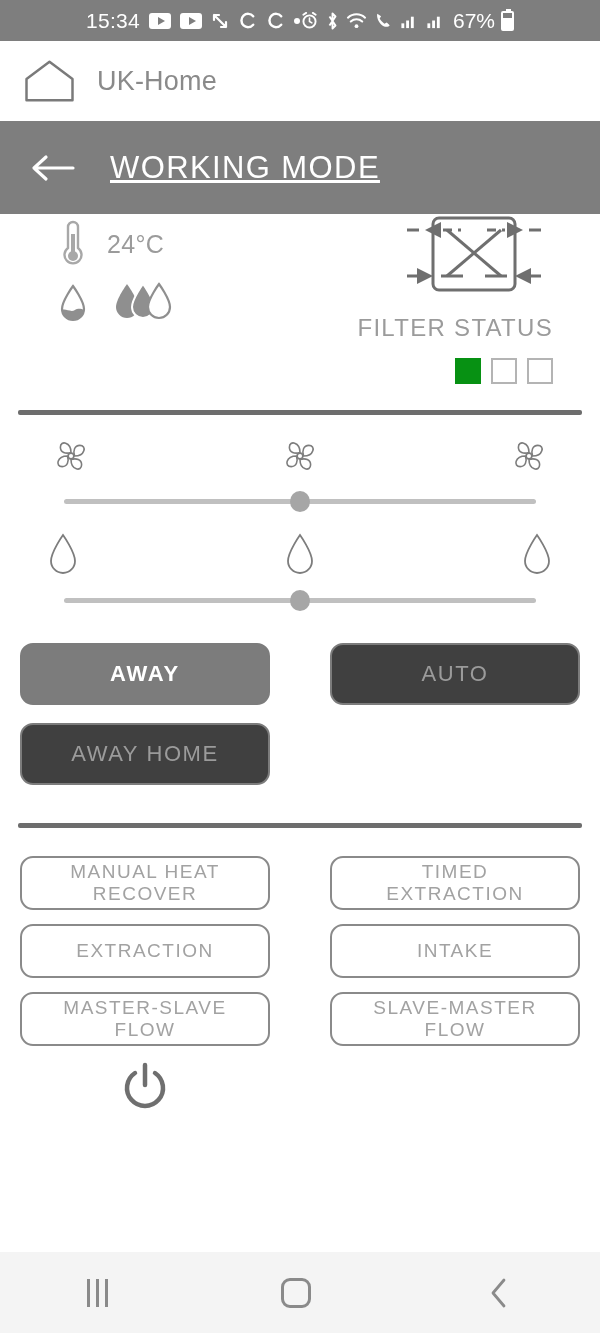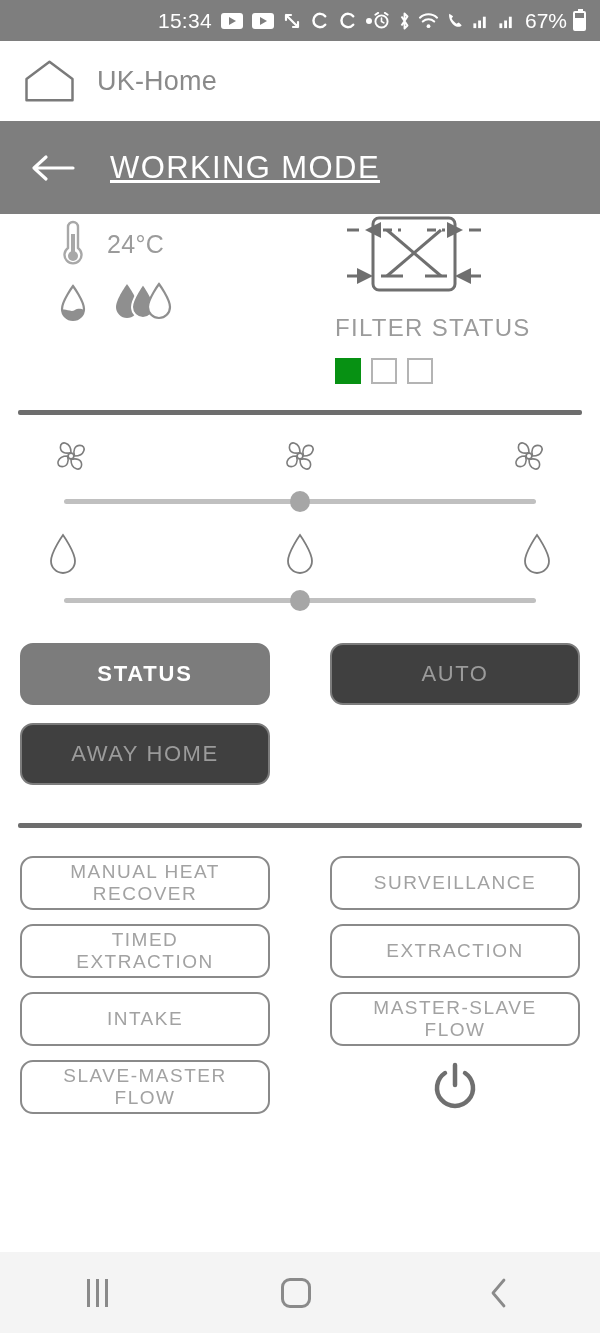--- a/index.html
+++ b/index.html
@@ -7,21 +7,21 @@
     width: 600px; height: 1333px;
     background: #ffffff;
     font-family: "Liberation Sans", sans-serif;
     overflow: hidden;
   }
   .phone { position: relative; width: 600px; height: 1333px; background:#fff; }
 
   
   .statusbar {
     height: 41px; background: #7e7e7e; color: #fff;
-    display: flex; align-items: center; justify-content: flex-end;
+    display: flex; align-items: center; justify-content: center;
     padding: 0 14px;
   }
   .sb-left { display: flex; align-items: center; gap: 9px; }
   .sb-time { font-size: 21px; letter-spacing: .3px; font-weight: 400; }
   .sb-right { display: flex; align-items: center; gap: 6px; }
   .sb-pct { font-size: 21px; margin-left: 2px; }
   .yt-badge {
     width: 22px; height: 16px; background: #fff; border-radius: 3px;
     display:flex; align-items:center; justify-content:center;
   }
@@ -62,22 +62,22 @@
 
   .status-panel {
     position: relative; height: 196px; padding-top: 2px;
   }
   .readings { position:absolute; left: 45px; top: 0; width: 290px; }
   .reading-row { display:flex; align-items:center; height: 60px; }
   .reading-icon { width: 56px; display:flex; justify-content:center; align-items:center; }
   .reading-val { font-size: 25px; color:#9b9b9b; margin-left: 6px; letter-spacing:.3px; }
 
   .filter-block {
-    position:absolute; left: 335px; top: 2px; width: 235px;
-    display:flex; flex-direction:column; align-items:flex-start;
+    position:absolute; left: 318px; top: 2px; width: 235px;
+    display:flex; flex-direction:column; align-items:flex-end;
   }
   .filter-label {
     font-size: 24px; color:#9b9b9b; letter-spacing: 1.3px; margin-top: 12px;
   }
   .filter-squares { display:flex; gap: 10px; margin-top: 16px; }
   .fsq { width: 26px; height: 26px; border: 2px solid #b4b4b4; background:#fff; }
   .fsq.on { background:#079113; border-color:#079113; }
 
   .divider {
     height: 5px; background: #6d6d6d; margin: 0 18px; border-radius: 2px;
@@ -327,30 +327,29 @@
         </svg>
       </span>
     </div>
     <div class="slider-wrap">
       <div class="slider-track">
         <div class="slider-thumb"></div>
       </div>
     </div>
 
     <div class="btn-grid">
-      <div class="mbtn active">STATUS</div>
+      <div class="mbtn active">AWAY</div>
       <div class="mbtn">AUTO</div>
       <div class="mbtn">AWAY HOME</div>
     </div>
 
     <div class="divider2"></div>
 
     <div class="btn-grid2">
       <div class="sbtn">MANUAL HEAT<br>RECOVER</div>
-      <div class="sbtn">SURVEILLANCE</div>
       <div class="sbtn">TIMED<br>EXTRACTION</div>
       <div class="sbtn">EXTRACTION</div>
       <div class="sbtn">INTAKE</div>
       <div class="sbtn">MASTER-SLAVE<br>FLOW</div>
       <div class="sbtn">SLAVE-MASTER<br>FLOW</div>
       <div class="power-cell">
         <svg width="56" height="56" viewBox="0 0 56 56">
           <path d="M18 14 A18 18 0 1 0 38 14" stroke="#6f6f6f" stroke-width="4.5" fill="none" stroke-linecap="round"></path>
           <path d="M28 6 L28 26" stroke="#6f6f6f" stroke-width="4.5" fill="none" stroke-linecap="round"></path>
         </svg>

